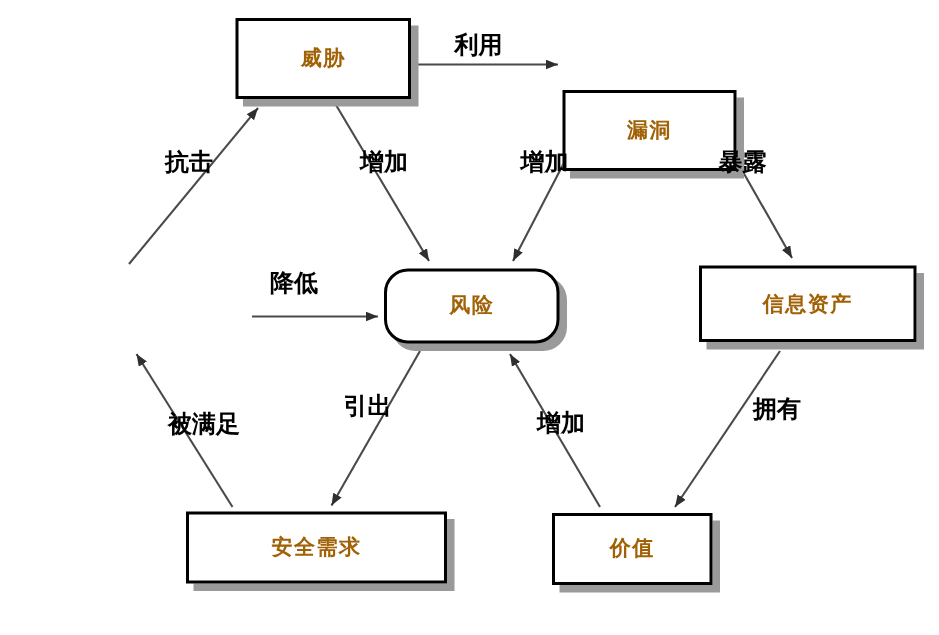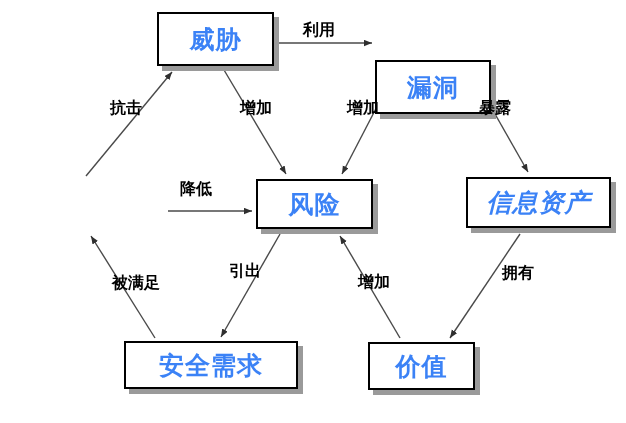--- a/index.html
+++ b/index.html
@@ -30,23 +30,23 @@
     background: #ffffff;
     border: 2px solid #000000;
     box-shadow: 5px 5px 0 0 #9a9a9a;
     display: flex;
     align-items: center;
     justify-content: center;
     z-index: 3;
   }
   .node-label {
     font-family: "DejaVu Sans", "Liberation Sans", sans-serif;
-    font-size: 25px;
+    font-size: 14px;
     font-weight: 700;
-    color: #3b82f6;
+    color: #a16207;
     letter-spacing: 1px;
     line-height: 1;
     white-space: nowrap;
   }
   .edge-label {
     position: absolute;
     font-family: "DejaVu Sans", "Liberation Sans", sans-serif;
     font-size: 16px;
     font-weight: 700;
     color: #000000;
@@ -94,25 +94,25 @@
 
   <div class="node" style="left:157px; top:12px; width:117px; height:54px;">
     <span class="node-label">威胁</span>
   </div>
 
   <div class="node" style="left:375px; top:12px; width:116px; height:54px;margin-top:48px;">
     <span class="node-label">漏洞</span>
   </div>
 
 
-  <div class="node" style="left:256px; top:179px; width:117px; height:50px;">
+  <div class="node" style="left:256px; top:179px; width:117px; height:50px;border-radius:16px;">
     <span class="node-label">风险</span>
   </div>
 
-  <div class="node" style="left:466px; top:177px; width:145px; height:51px;font-style:italic;">
+  <div class="node" style="left:466px; top:177px; width:145px; height:51px;">
     <span class="node-label">信息资产</span>
   </div>
 
   <div class="node" style="left:124px; top:341px; width:174px; height:48px;">
     <span class="node-label">安全需求</span>
   </div>
 
   <div class="node" style="left:368px; top:342px; width:107px; height:48px;">
     <span class="node-label">价值</span>
   </div>

